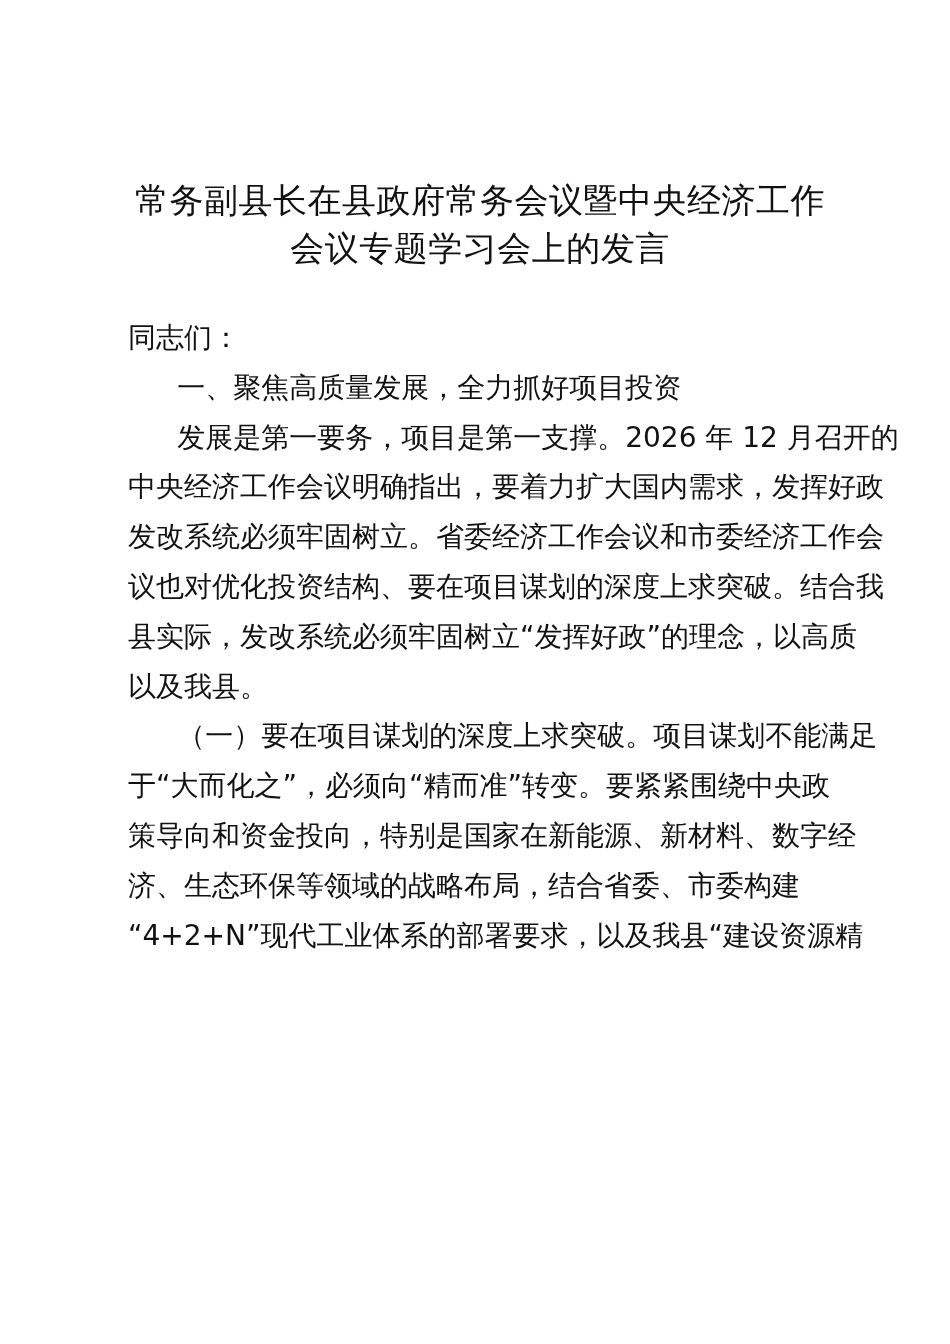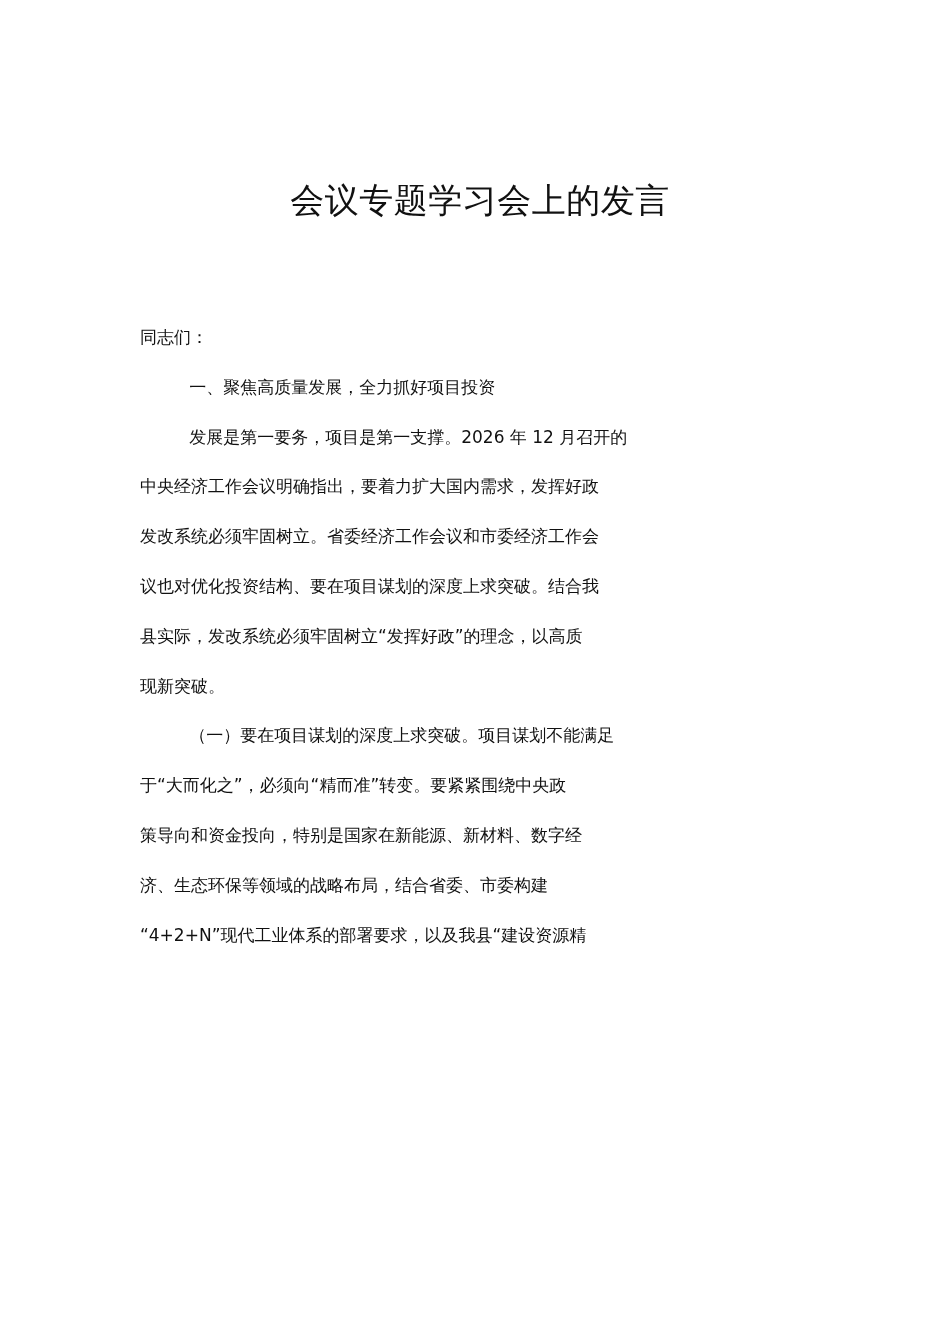--- a/index.html
+++ b/index.html
@@ -29,58 +29,59 @@
     text-align: center;
     font-size: 34px;
     line-height: 48px;
     letter-spacing: 0.5px;
     font-weight: normal;
     margin: 0;
   }
   .title span { display: block; }
   .body {
     position: absolute;
-    left: 140px;
+    left: 128px;
     top: 313px;
     width: 706px;
-    font-size: 17px;
+    font-size: 28px;
     line-height: 49.8px;
   }
   .body p {
     margin: 0;
     text-align: justify;
     text-align-last: left;
   }
   .body p.indent { text-indent: 49.2px; }
   .body p.line { white-space: nowrap; }
   .heading1 { }
 </style>
 </head>
 <body>
 
 <div class="page">
   <h1 class="title">
+    <span>常务副县长在县政府常务会议暨中央经济工作</span>
     <span>会议专题学习会上的发言</span>
   </h1>
 
   <div class="body">
     <p class="line">同志们：</p>
 
 
     <div>
       <p class="line indent heading1">一、聚焦高质量发展，全力抓好项目投资</p>
     </div>
 
     <div>
       <p class="line indent">发展是第一要务，项目是第一支撑。2026 年 12 月召开的</p>
       <p class="line">中央经济工作会议明确指出，要着力扩大国内需求，发挥好政</p>
       <p class="line">发改系统必须牢固树立。省委经济工作会议和市委经济工作会</p>
       <p class="line">议也对优化投资结构、要在项目谋划的深度上求突破。结合我</p>
       <p class="line">县实际，发改系统必须牢固树立“发挥好政”的理念，以高质</p>
-      <p class="line">现新突破。</p>
+      <p class="line">以及我县。</p>
     </div>
 
     <div>
       <p class="line indent">（一）要在项目谋划的深度上求突破。项目谋划不能满足</p>
       <p class="line">于“大而化之”，必须向“精而准”转变。要紧紧围绕中央政</p>
       <p class="line">策导向和资金投向，特别是国家在新能源、新材料、数字经</p>
       <p class="line">济、生态环保等领域的战略布局，结合省委、市委构建</p>
       <p class="line">“4+2+N”现代工业体系的部署要求，以及我县“建设资源精</p>
     </div>
   </div>

